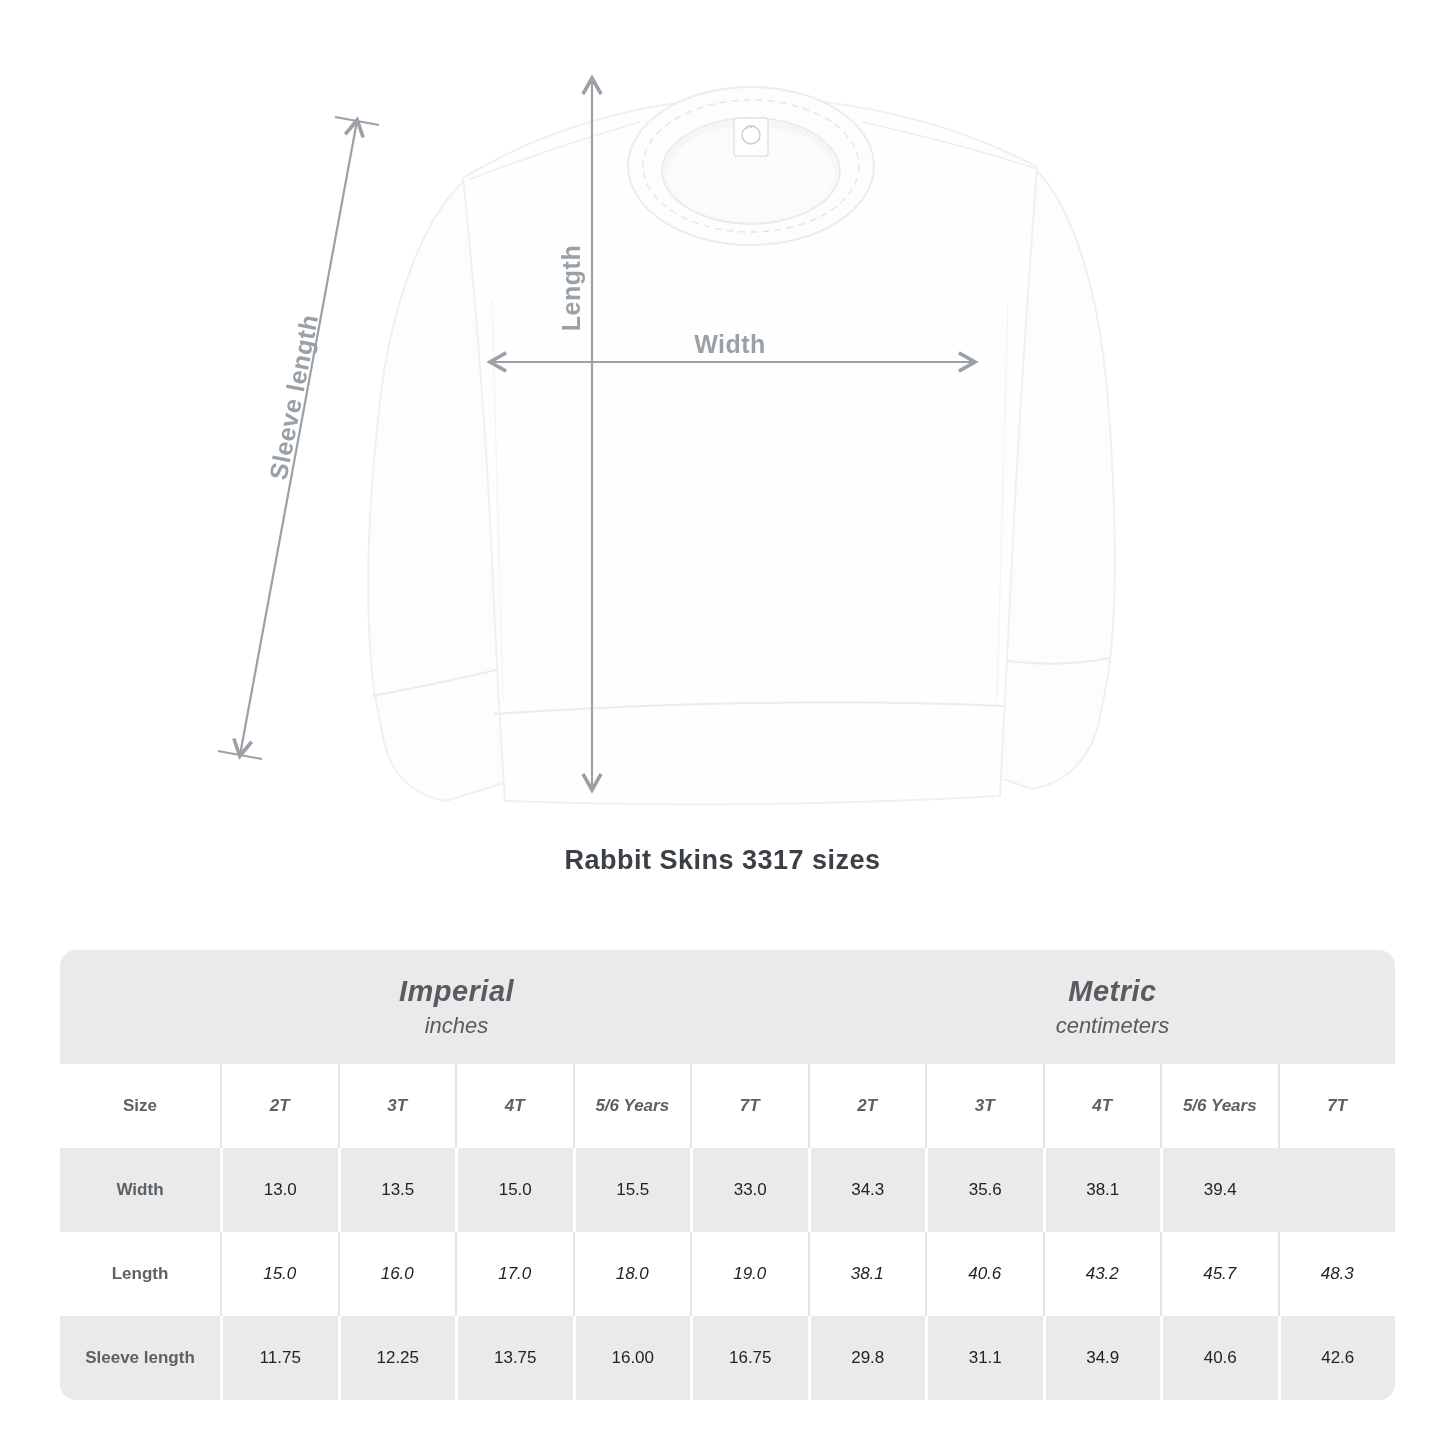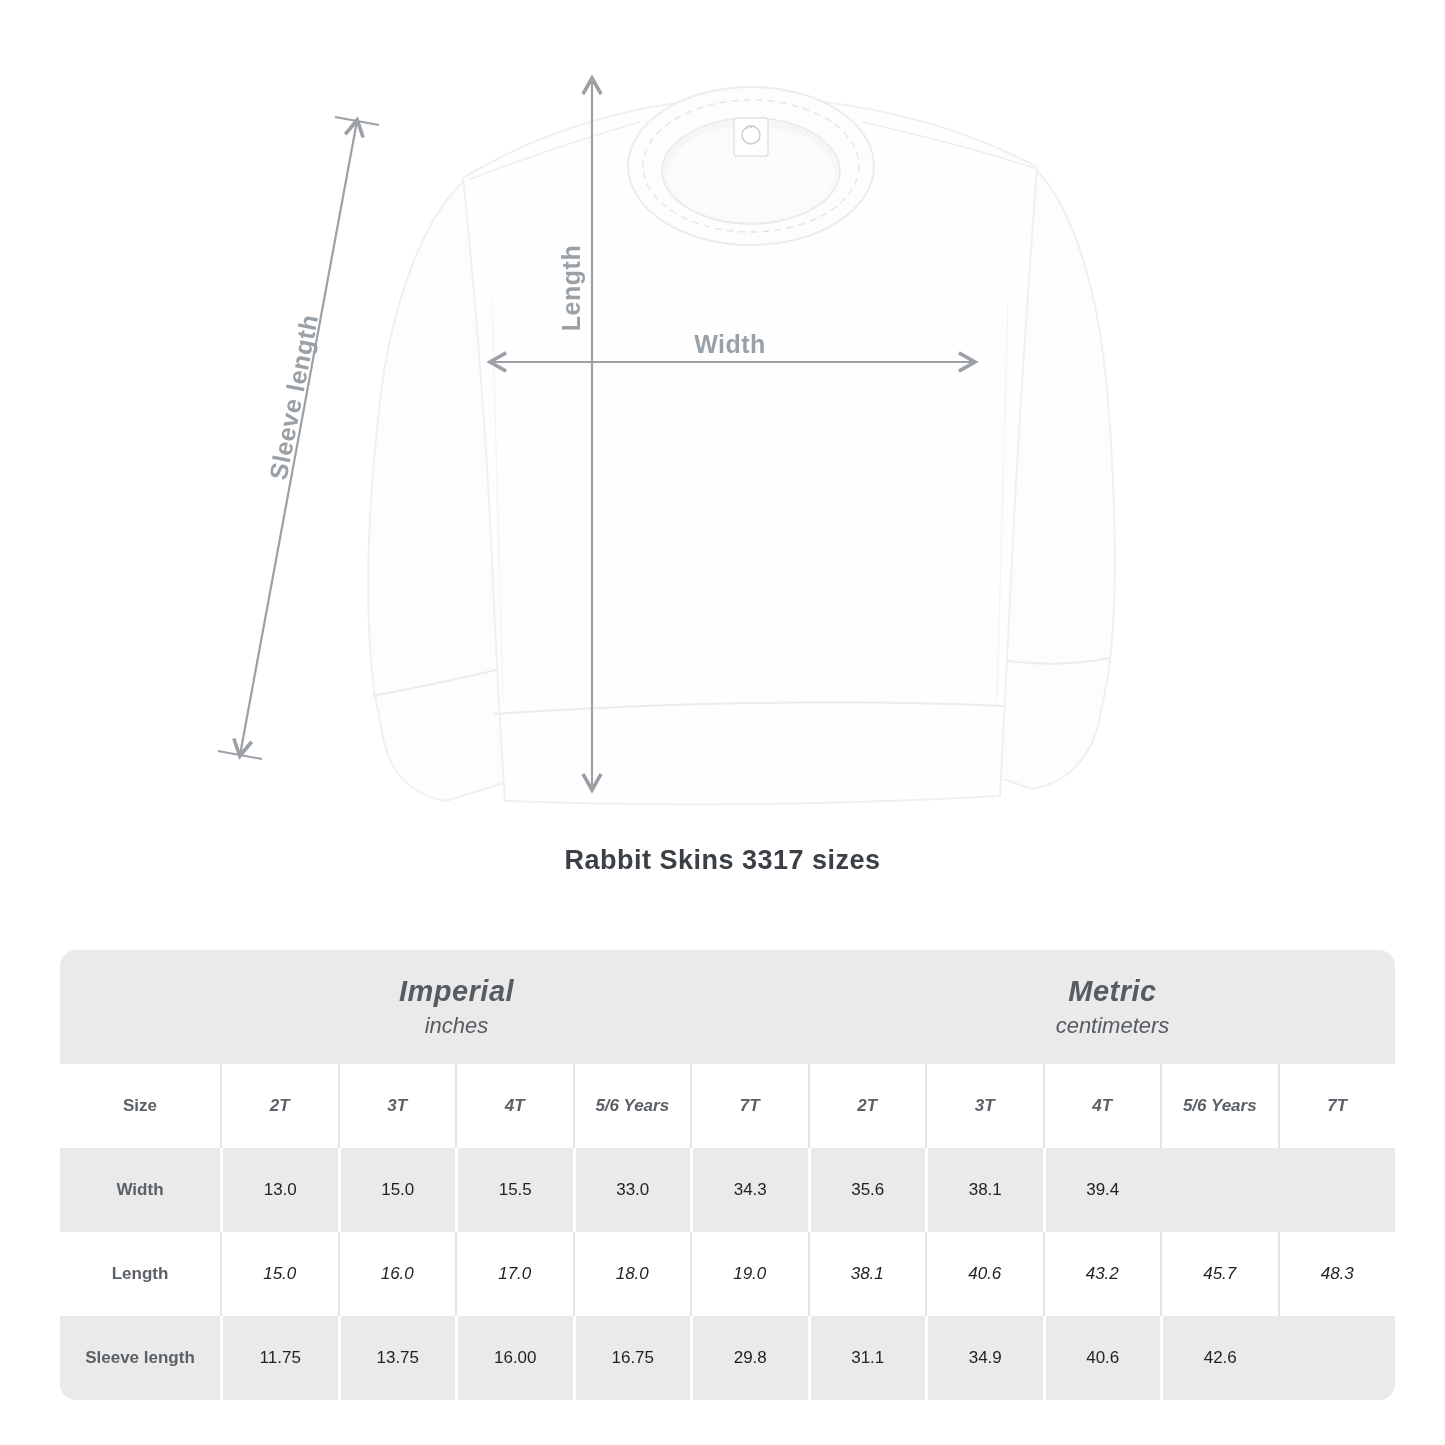--- a/index.html
+++ b/index.html
@@ -121,20 +121,21 @@
         <div class="cell val head">2T</div>
         <div class="cell val head">3T</div>
         <div class="cell val head">4T</div>
         <div class="cell val head">5/6 Years</div>
         <div class="cell val head">7T</div>
       </div>
 
   <div class="trow data gray">
         <div class="cell rlabel">Width</div>
         <div class="cell val">13.0</div>
+        <div class="cell val">13.5</div>
         <div class="cell val">15.0</div>
         <div class="cell val">15.5</div>
         <div class="cell val">33.0</div>
         <div class="cell val">34.3</div>
         <div class="cell val">35.6</div>
         <div class="cell val">38.1</div>
         <div class="cell val">39.4</div>
       </div>
       <div class="trow data white">
         <div class="cell rlabel">Length</div>
@@ -145,20 +146,21 @@
         <div class="cell val">19.0</div>
         <div class="cell val">38.1</div>
         <div class="cell val">40.6</div>
         <div class="cell val">43.2</div>
         <div class="cell val">45.7</div>
         <div class="cell val">48.3</div>
       </div>
       <div class="trow data gray">
         <div class="cell rlabel">Sleeve length</div>
         <div class="cell val">11.75</div>
+        <div class="cell val">12.25</div>
         <div class="cell val">13.75</div>
         <div class="cell val">16.00</div>
         <div class="cell val">16.75</div>
         <div class="cell val">29.8</div>
         <div class="cell val">31.1</div>
         <div class="cell val">34.9</div>
         <div class="cell val">40.6</div>
         <div class="cell val">42.6</div>
       </div>
     </div>

